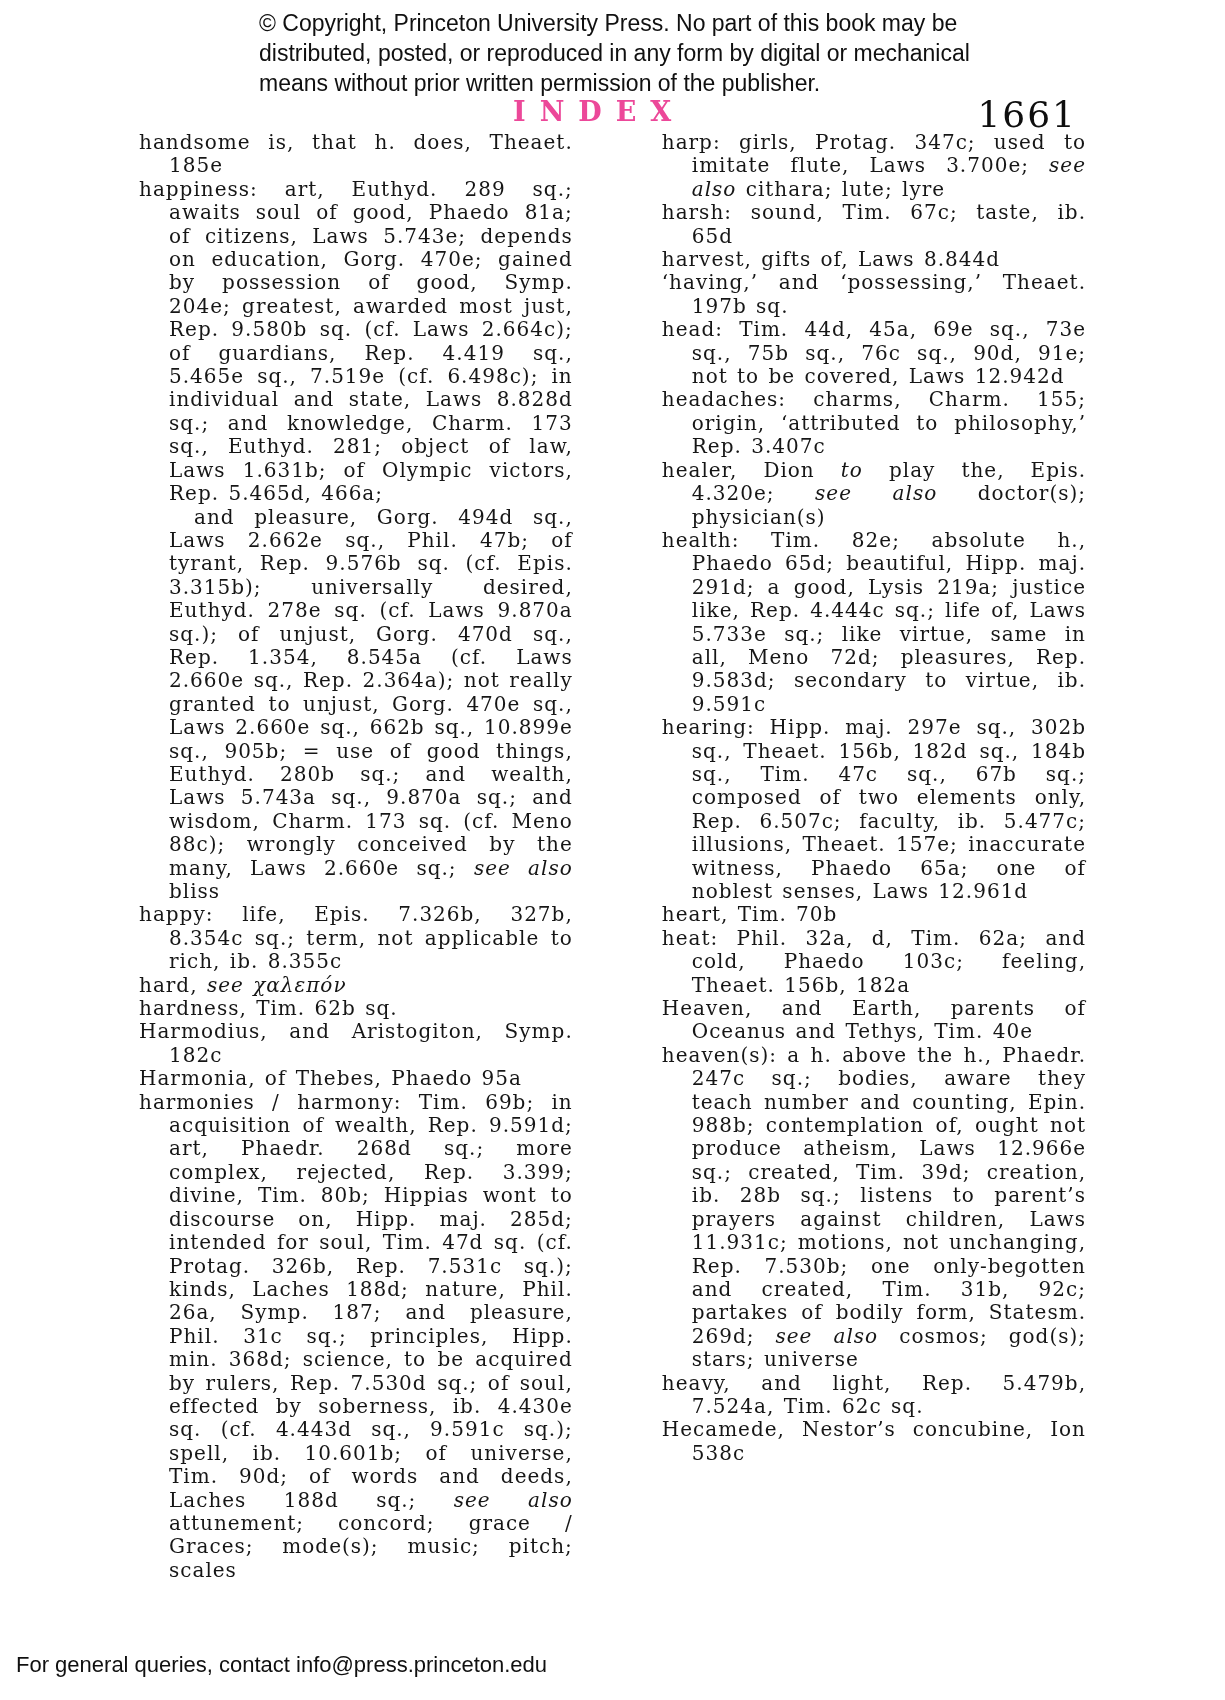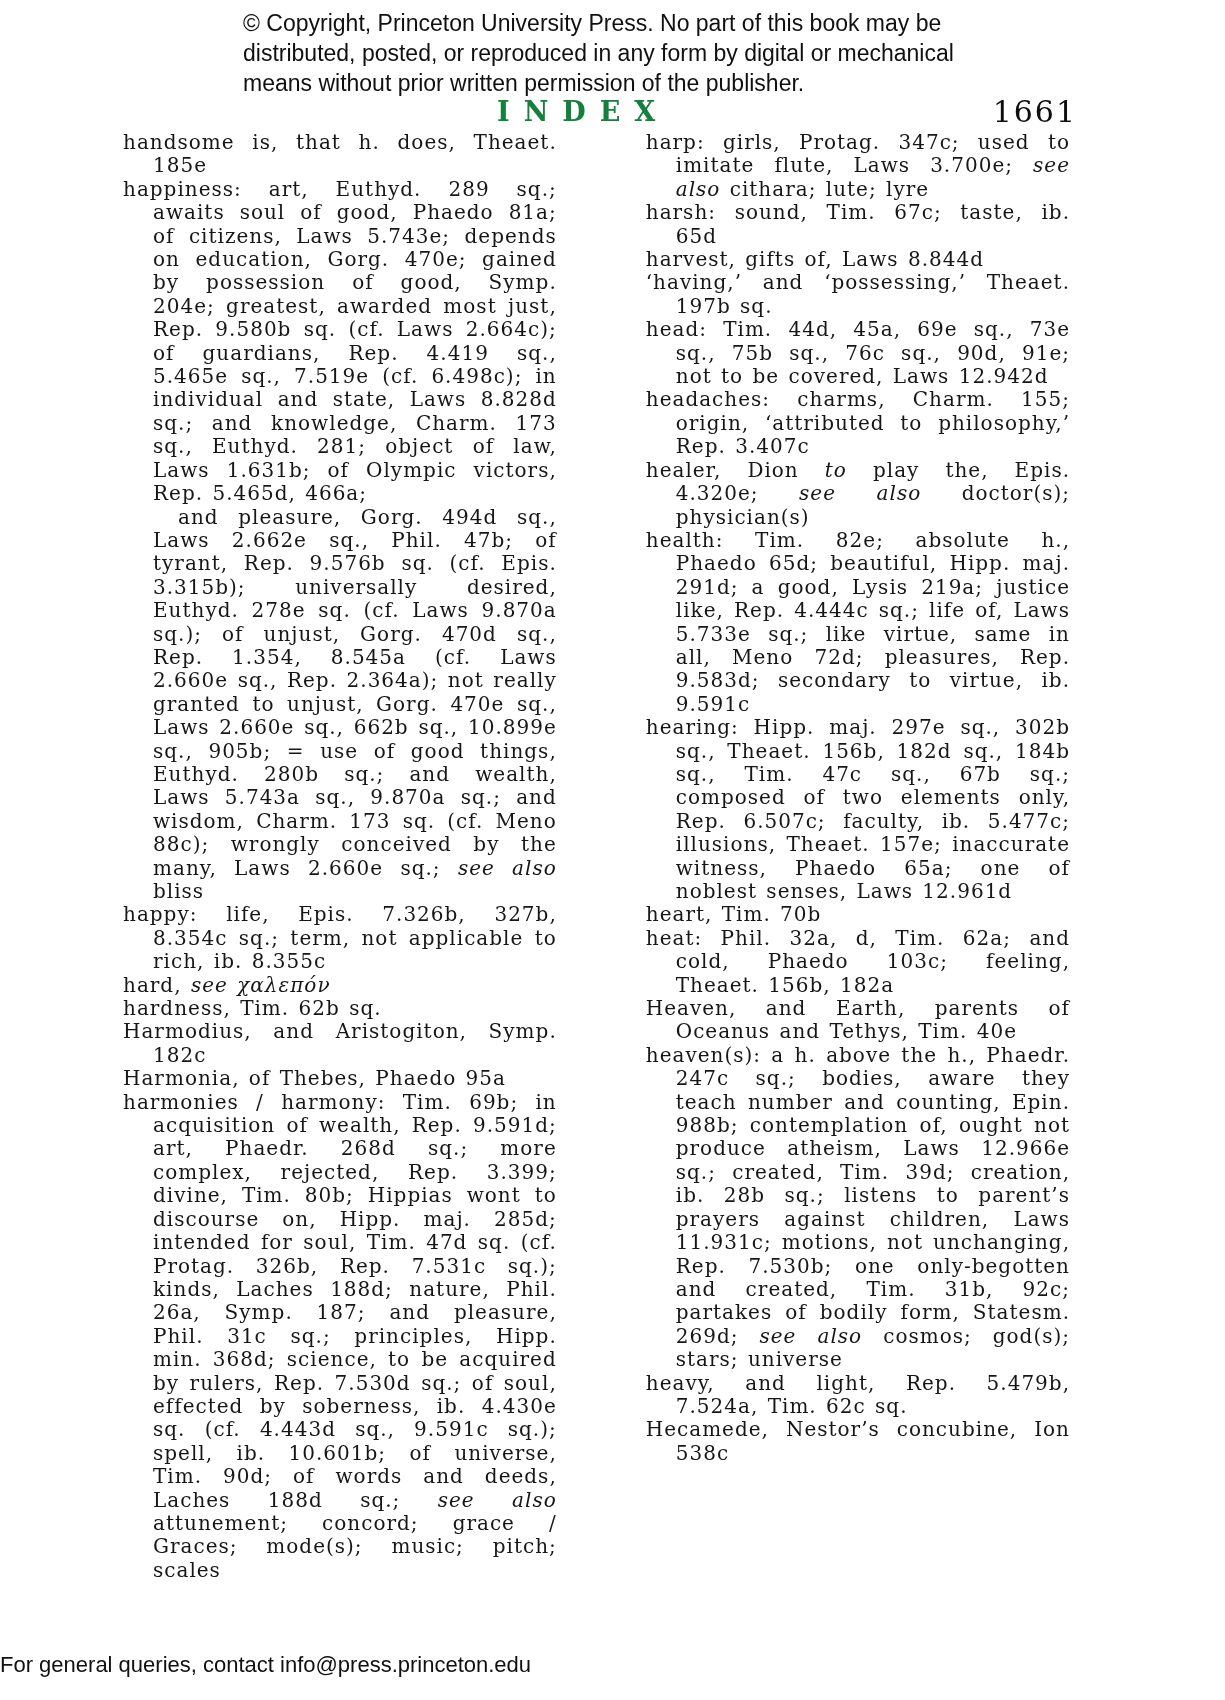--- a/index.html
+++ b/index.html
@@ -3,44 +3,44 @@
 <meta charset="utf-8">
 <style>
   html, body { margin: 0; padding: 0; }
   body {
     width: 1225px; height: 1700px;
     background: #ffffff;
     position: relative;
     font-family: "DejaVu Serif", serif;
     color: #161616;
   }
-  .page { position: absolute; inset: 0; }
+  .page { position: absolute; inset: 0; margin-left: 16px; }
 
   .copyright {
     position: absolute;
     left: 243px; top: 8px;
     font-family: "Liberation Sans", sans-serif;
     font-size: 23px;
     line-height: 30px;
     color: #101010;
   }
 
   .index-title {
     position: absolute;
     left: 497px; top: 96px;
     font-size: 27px;
     font-weight: bold;
     letter-spacing: 14px;
-    color: #15803d;
+    color: #ec4899;
   }
 
   .page-number {
     position: absolute;
     right: 148px; top: 94px;
-    font-size: 30px;
+    font-size: 36px;
     letter-spacing: 2px;
     color: #0e0e0e;
   }
 
   .columns {
     position: absolute;
     left: 123px; top: 131px;
     width: 947px;
     display: flex;
     gap: 46px;

